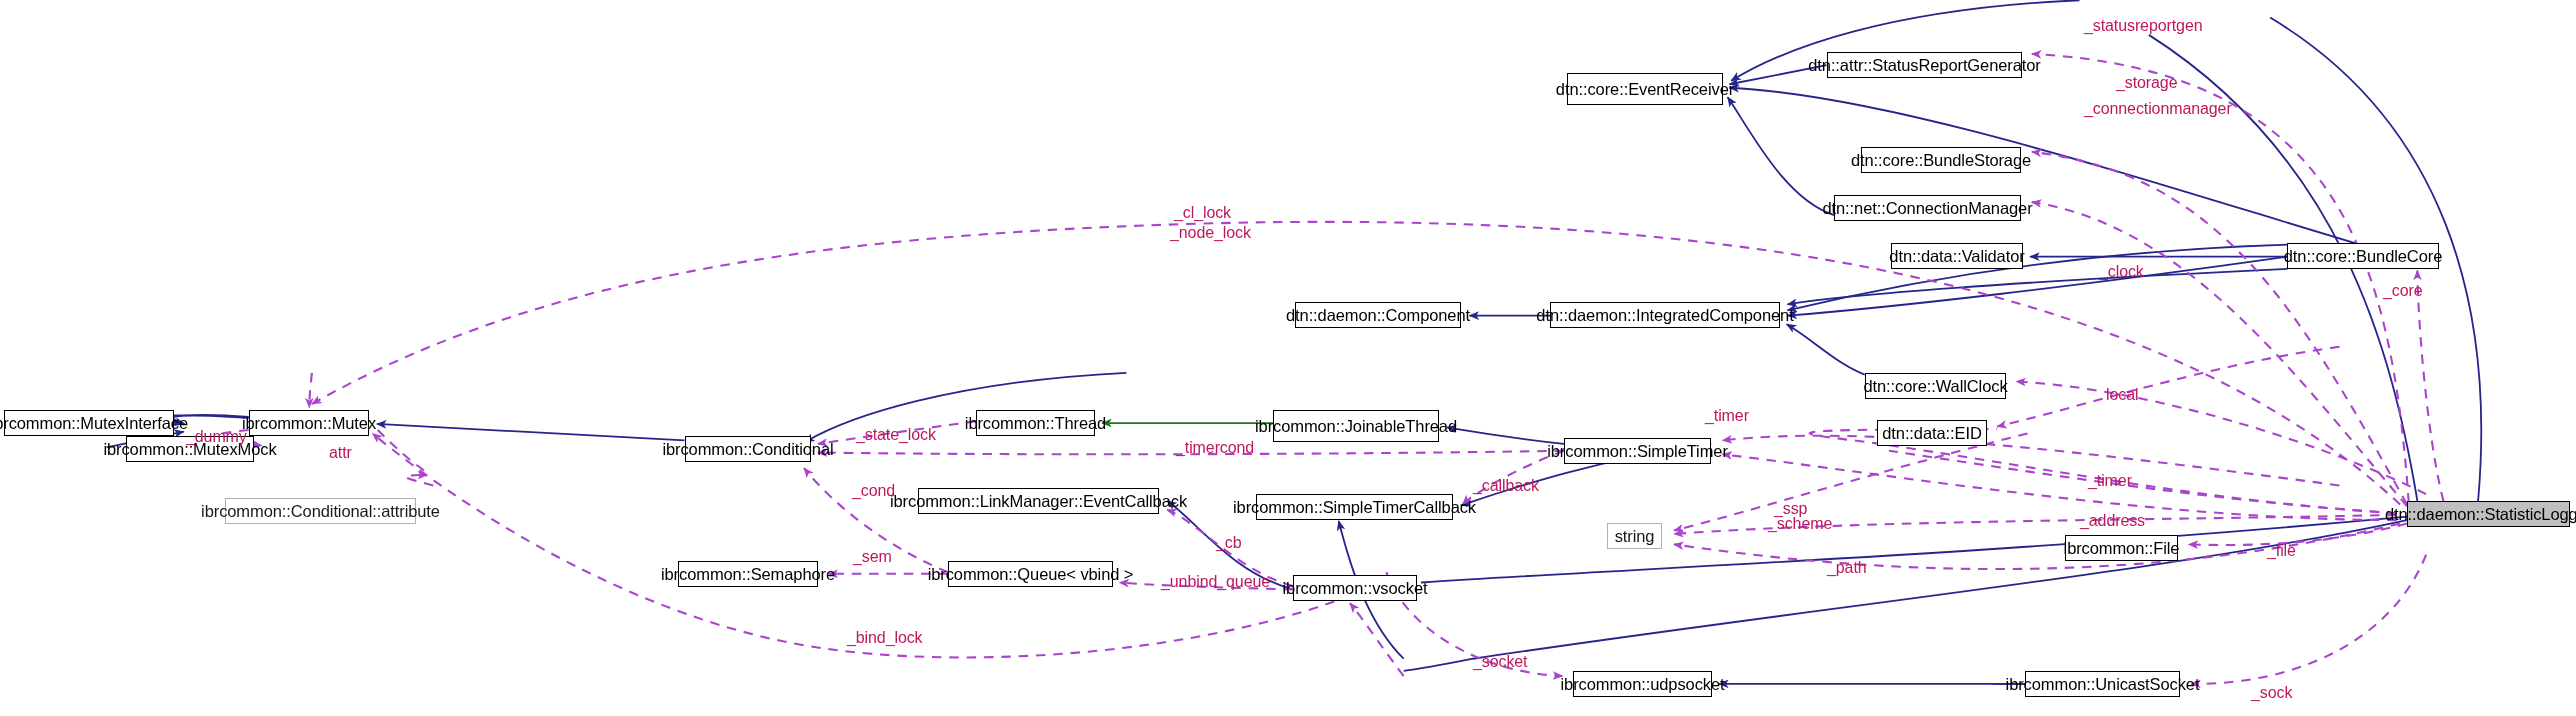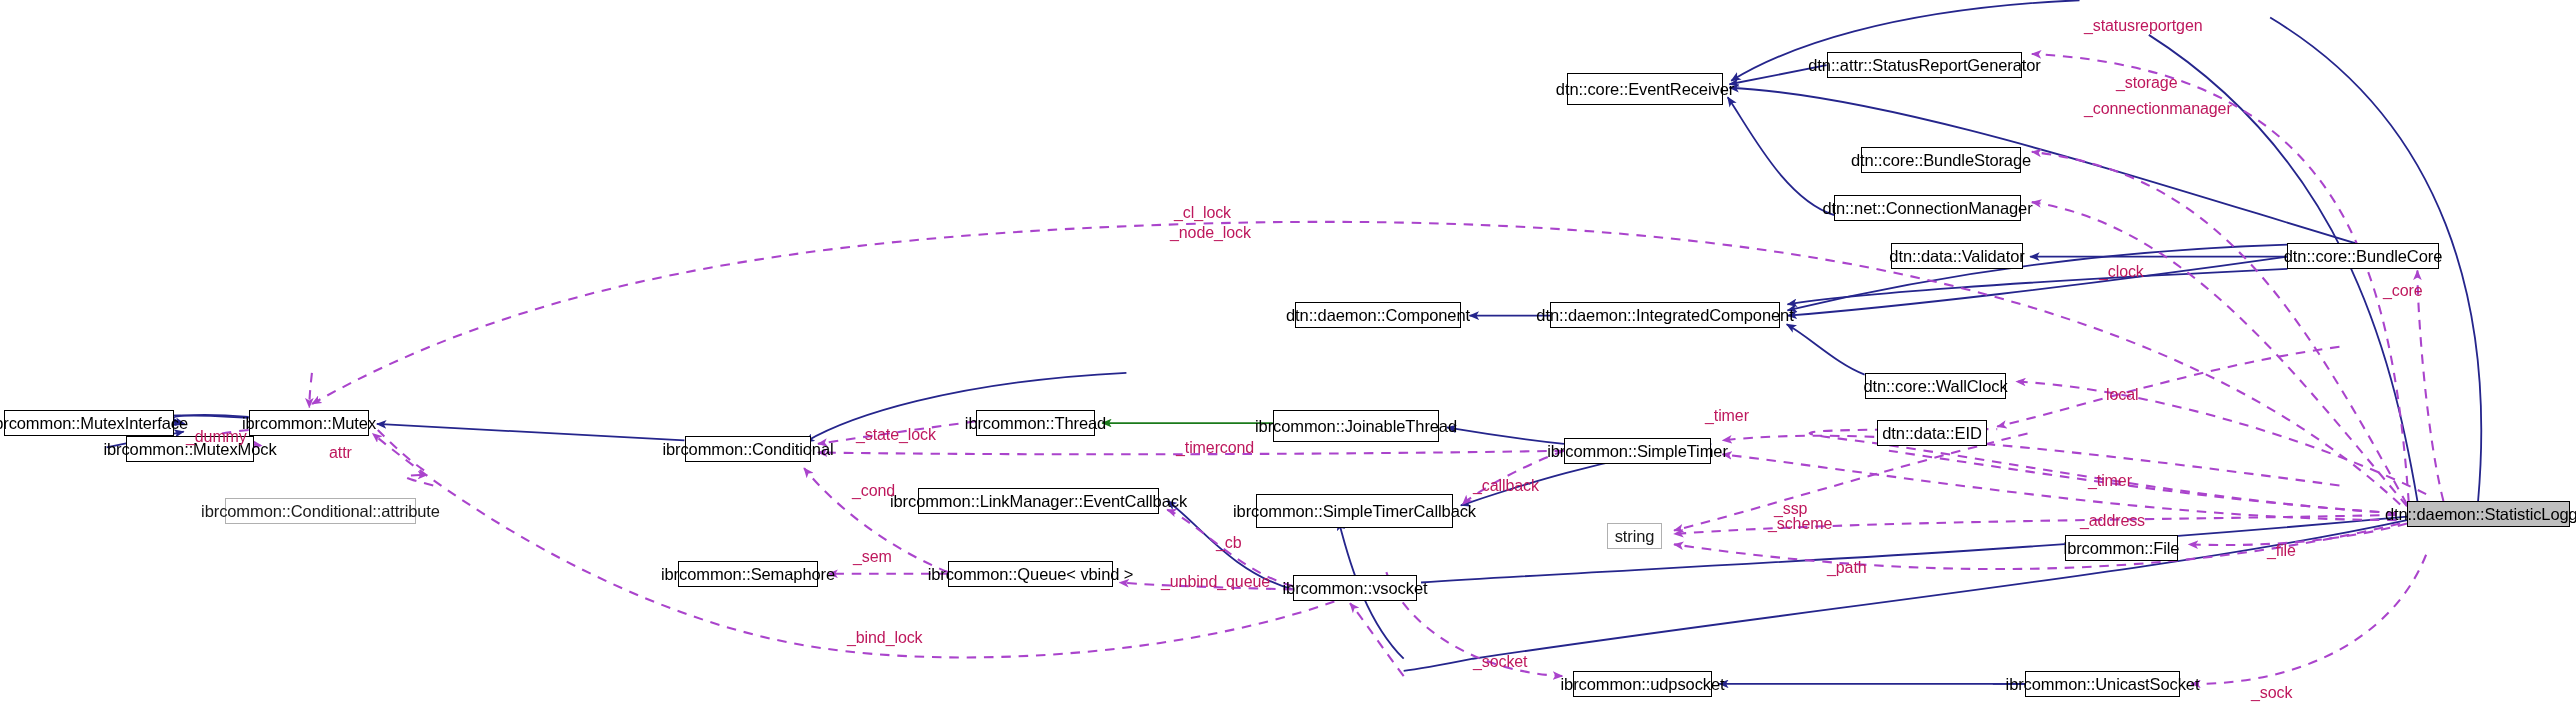--- a/index.html
+++ b/index.html
@@ -194,21 +194,21 @@
       <div class="node" style="left: 4.3px; top: 410px; width: 170px; height: 26px;">ibrcommon::MutexInterface</div>
       <div class="node" style="left: 107px; top: 436px; width: 128px; height: 26px; margin-left: 19px;">ibrcommon::MutexMock</div>
       <div class="node" style="left: 249px; top: 410px; width: 120px; height: 26px;">ibrcommon::Mutex</div>
       <div class="node faded" style="left: 225px; top: 462px; width: 191px; height: 26px; margin-top: 36px;">ibrcommon::Conditional::attribute</div>
       <div class="node" style="left: 685px; top: 436px; width: 126px; height: 26px;">ibrcommon::Conditional</div>
       <div class="node" style="left: 976px; top: 410px; width: 119px; height: 26px;">ibrcommon::Thread</div>
       <div class="node" style="left: 1273px; top: 410px; width: 166px; height: 32px;">ibrcommon::JoinableThread</div>
       <div class="node" style="left: 1564px; top: 438px; width: 147px; height: 26px;">ibrcommon::SimpleTimer</div>
       <div class="node" style="left: 1877px; top: 420px; width: 110px; height: 26px;">dtn::data::EID</div>
       <div class="node" style="left: 918px; top: 488px; width: 241px; height: 26px;">ibrcommon::LinkManager::EventCallback</div>
-      <div class="node" style="left: 1256px; top: 494px; width: 197px; height: 34px;">ibrcommon::SimpleTimerCallback</div>
+      <div class="node" style="left: 1256px; top: 494px; width: 197px; height: 26px;">ibrcommon::SimpleTimerCallback</div>
       <div class="node current" style="left: 2407px; top: 501px; width: 163px; height: 26px;">dtn::daemon::StatisticLogger</div>
       <div class="node" style="left: 678px; top: 561px; width: 140px; height: 26px;">ibrcommon::Semaphore</div>
       <div class="node" style="left: 948px; top: 561px; width: 165px; height: 26px;">ibrcommon::Queue&lt; vbind &gt;</div>
       <div class="node faded" style="left: 1607px; top: 523px; width: 55px; height: 26px;">string</div>
       <div class="node" style="left: 2065px; top: 535px; width: 113px; height: 26px;">ibrcommon::File</div>
       <div class="node" style="left: 1293px; top: 575px; width: 124px; height: 26px;">ibrcommon::vsocket</div>
       <div class="node" style="left: 1573px; top: 671px; width: 139px; height: 26px;">ibrcommon::udpsocket</div>
       <div class="node" style="left: 2025px; top: 671px; width: 155px; height: 26px;">ibrcommon::UnicastSocket</div>
     </div>
   <div id="labels-layer">

